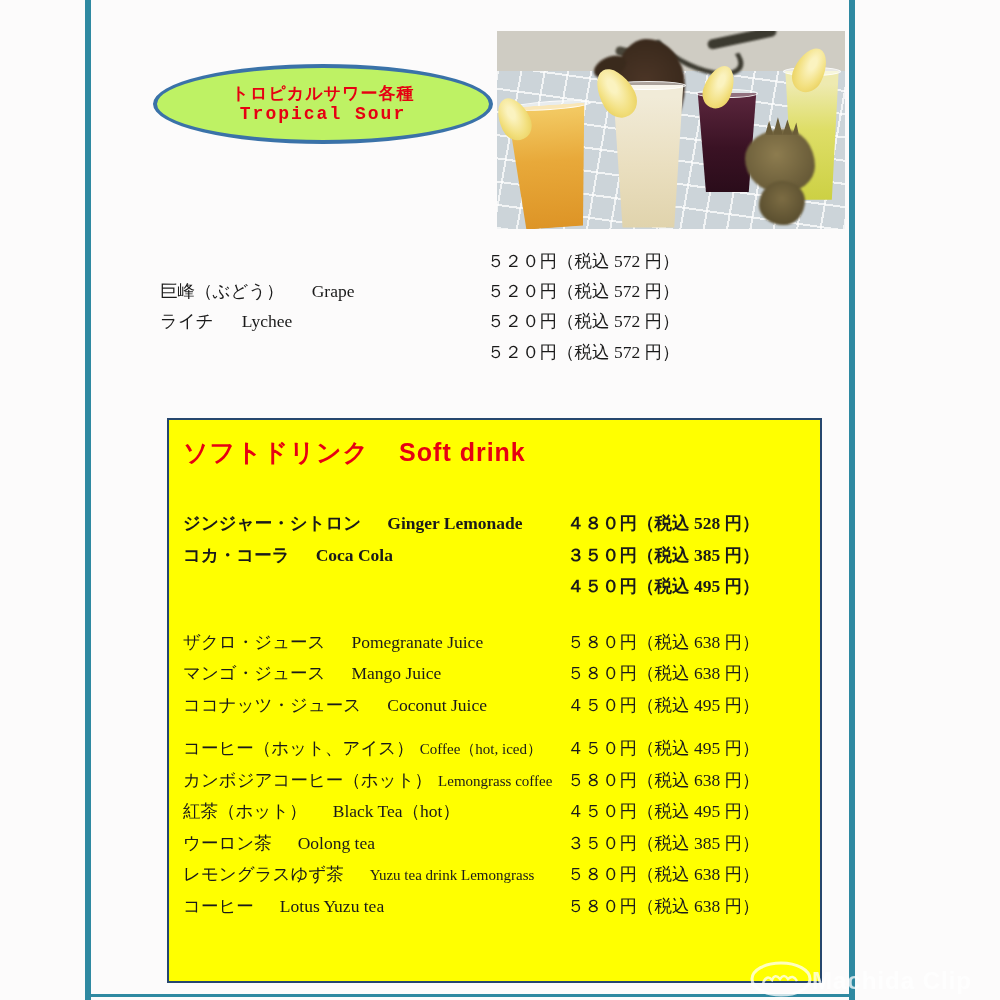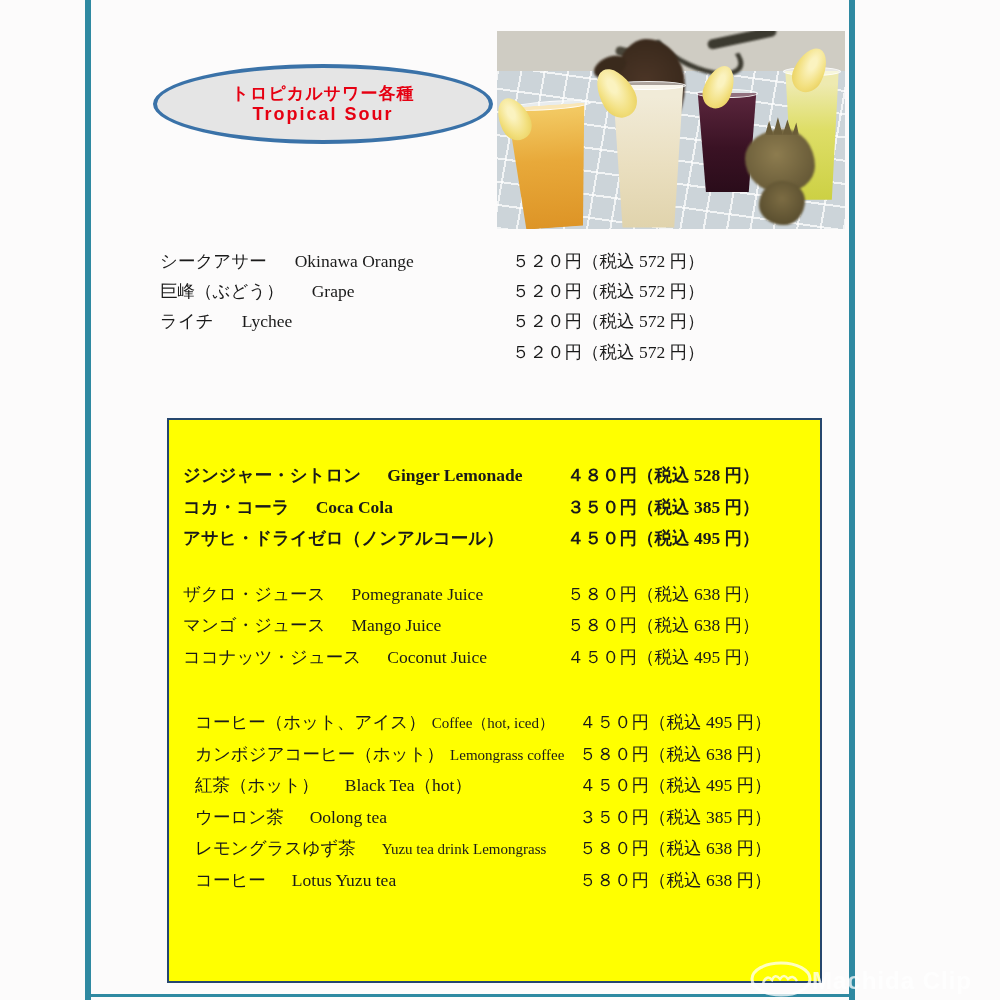--- a/index.html
+++ b/index.html
@@ -4,26 +4,26 @@
 <style>
   html,body{margin:0;padding:0;}
   .page{position:relative;width:1000px;height:1000px;background:#fcfbfb;overflow:hidden;
         font-family:"Liberation Serif","DejaVu Serif",serif;color:#1a1a1a;}
   
   .frame-left{position:absolute;left:85px;top:0;width:6px;height:1000px;background:#2f89a1;}
   .frame-right{position:absolute;left:849px;top:0;width:6px;height:1000px;background:#2f89a1;}
   .frame-bottom{position:absolute;left:85px;top:994px;width:770px;height:3px;background:#2f89a1;}
 
   
-  .badge{position:absolute;left:153px;top:64px;width:340px;height:80px;background:#e5e5e5;
+  .badge{position:absolute;left:153px;top:64px;width:340px;height:80px;background:#bef264;
          border:4px solid #3a72a8;border-radius:50%;display:flex;flex-direction:column;
          align-items:center;justify-content:center;box-sizing:border-box;}
   .badge .jp{font-family:"Liberation Sans","DejaVu Sans",sans-serif;font-weight:bold;
              font-size:17px;color:#e60012;letter-spacing:1px;line-height:20px;}
-  .badge .en{font-family:Liberation Sans, sans-serif;font-weight:bold;
+  .badge .en{font-family:Liberation Mono, monospace;font-weight:bold;
              font-size:18px;color:#e60012;letter-spacing:2px;line-height:21px;}
 
   
   .photo{position:absolute;left:497px;top:31px;width:348px;height:198px;overflow:hidden;
          background:#ccd4d9;}
   .photo .wall{position:absolute;left:0;top:0;width:100%;height:46px;background:#cfccc3;}
   .photo .tiles{position:absolute;left:0;top:40px;width:100%;height:158px;background:#ccd4d9;
     background-image:
       repeating-linear-gradient(100deg,rgba(255,255,255,.75) 0 2px,rgba(255,255,255,0) 2px 23px),
       repeating-linear-gradient(8deg,rgba(255,255,255,.75) 0 2px,rgba(255,255,255,0) 2px 23px);}
@@ -33,32 +33,32 @@
   .rim{position:absolute;height:9px;border-radius:50%;background:rgba(255,255,255,.55);
        border:1px solid rgba(255,255,255,.85);box-sizing:border-box;}
   .lemon{position:absolute;background:radial-gradient(ellipse at 50% 35%,#fbf3c0 15%,#f2df7d 60%,#e4c84f);
          border-radius:50% 50% 48% 48%/62% 62% 38% 38%;}
 
   
   .t-list{position:absolute;left:0;top:246px;width:855px;}
   .t-row{position:relative;height:30.2px;line-height:30.2px;font-size:17.5px;white-space:nowrap;}
   .t-row .name{position:absolute;left:160px;}
   .t-row .gap{display:inline-block;width:28px;}
-  .t-row .price{position:absolute;left:512px;}
+  .t-row .price{position:absolute;left:487px;}
 
   
   .panel{position:absolute;left:167px;top:418px;width:655px;height:565px;background:#ffff00;
          border:2px solid #26476e;box-sizing:border-box;}
   .panel-title{margin:16px 0 0 14px;font-family:"Liberation Sans","DejaVu Sans",sans-serif;
                font-weight:bold;font-size:25px;color:#e60012;letter-spacing:1px;line-height:32px;
                white-space:nowrap;}
   .panel-title .tgap{display:inline-block;width:30px;}
   .group{margin-top:24px;}
   .group.first{margin-top:40px;font-weight:bold;}
-  .group.third{margin-top:34px;padding-left:12px;}
+  .group.third{margin-top:12px;}
   .s-row{position:relative;height:31.5px;line-height:31.5px;font-size:17.5px;white-space:nowrap;
          padding-left:14px;}
   .s-row .gap{display:inline-block;width:26px;}
   .s-row.tight .gap{width:6px;}
   .s-row.small-en .en{font-size:15px;}
   .s-row .price{position:absolute;left:398px;top:0;}
 
   
   .watermark{position:absolute;left:750px;top:960px;display:flex;align-items:center;gap:0;
              opacity:.75;z-index:5;font-weight:bold;}
@@ -106,49 +106,51 @@
     <div class="rim" style="left:286px;top:36px;width:58px;"></div>
     <div class="lemon" style="left:298px;top:16px;width:30px;height:46px;transform:rotate(26deg);"></div>
 
     <div class="fig" style="left:248px;top:98px;width:70px;height:64px;background:radial-gradient(circle at 45% 40%,#8d7c4f,#5a4e2f);border-radius:55% 45% 48% 52%/46% 58% 42% 54%;"></div>
     <div class="fig" style="left:262px;top:150px;width:46px;height:44px;background:radial-gradient(circle at 50% 40%,#7c6c43,#4e4428);border-radius:50% 50% 46% 54%/55% 45% 55% 45%;"></div>
     <div class="fig" style="left:268px;top:86px;width:34px;height:18px;background:#6a5c38;clip-path:polygon(0 100%,12% 20%,24% 100%,38% 0,52% 100%,66% 14%,80% 100%,92% 30%,100% 100%);"></div>
   </div>
 
   <div class="t-list">
     <div class="t-row">
-      <span class="name"><span>シークアサー</span><span class="gap"></span><span>Okinawa Orange</span></span>
       <span class="price">５２０円（税込 572 円）</span>
     </div>
     <div class="t-row">
       <span class="name"><span>巨峰（ぶどう）</span><span class="gap"></span><span>Grape</span></span>
       <span class="price">５２０円（税込 572 円）</span>
     </div>
     <div class="t-row">
       <span class="name"><span>ライチ</span><span class="gap"></span><span>Lychee</span></span>
       <span class="price">５２０円（税込 572 円）</span>
     </div>
     <div class="t-row">
       <span class="price">５２０円（税込 572 円）</span>
     </div>
   </div>
 
   <div class="panel">
+    <div class="panel-title">
+      <span>ソフトドリンク</span><span class="tgap"></span><span>Soft drink</span>
+    </div>
 
     <div class="group first">
       <div class="s-row">
         <span>ジンジャー・シトロン</span><span class="gap"></span><span class="en">Ginger Lemonade</span>
         <span class="price">４８０円（税込 528 円）</span>
       </div>
       <div class="s-row">
         <span>コカ・コーラ</span><span class="gap"></span><span class="en">Coca Cola</span>
         <span class="price">３５０円（税込 385 円）</span>
       </div>
       <div class="s-row">
-        <span>アサヒ・ドライゼロ（ノンアルコール）</span><span class="en"></span>
+        <span class="en"></span>
         <span class="price">４５０円（税込 495 円）</span>
       </div>
     </div>
 
     <div class="group">
       <div class="s-row">
         <span>ザクロ・ジュース</span><span class="gap"></span><span class="en">Pomegranate Juice</span>
         <span class="price">５８０円（税込 638 円）</span>
       </div>
       <div class="s-row">

